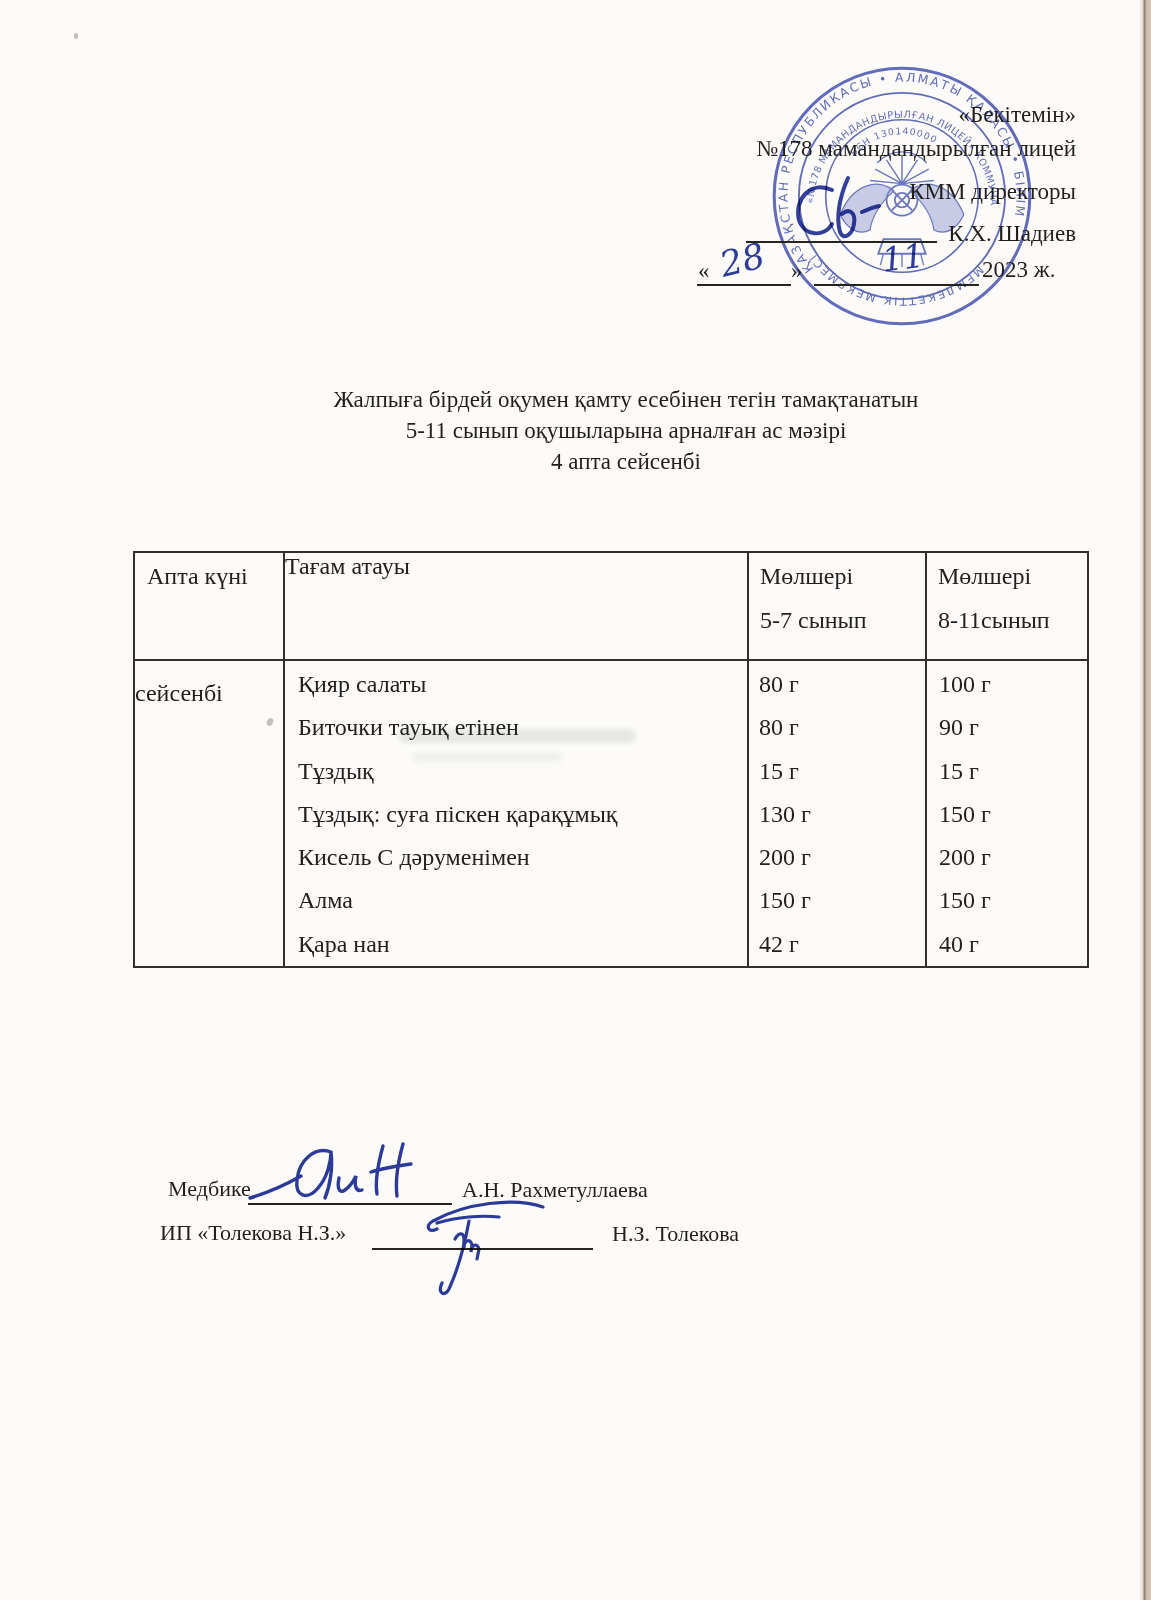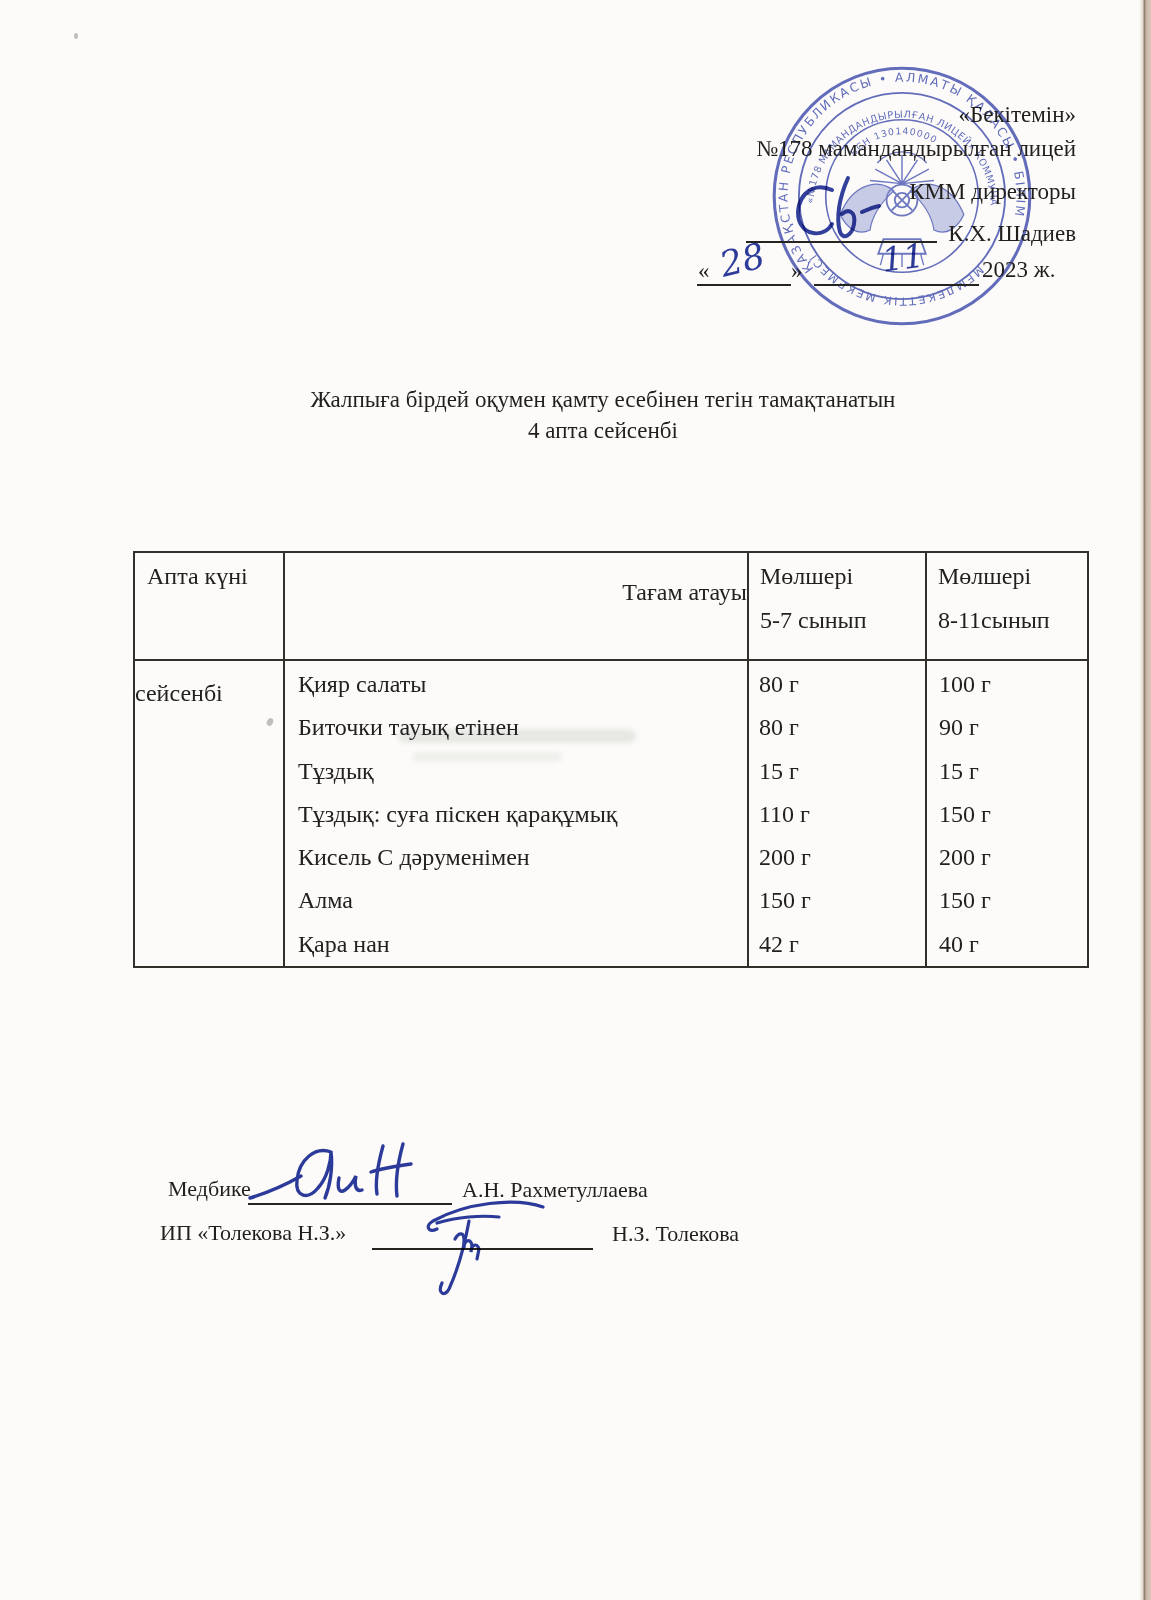--- a/index.html
+++ b/index.html
@@ -37,32 +37,32 @@
           color:#2c3b9d; mix-blend-mode:multiply; }
   .hand-day   { left:720px; top:240px; font-size:35px; transform:rotate(-14deg); }
   .hand-month { left:882px; top:238px; font-size:33px; transform:rotate(-7deg); }
 
   
   .stamp { position:absolute; left:768px; top:62px; width:268px; height:268px;
            mix-blend-mode:multiply; opacity:.88; }
   .pen-svg { position:absolute; mix-blend-mode:multiply; }
 
   
-  .title-block { position:absolute; left:123px; top:384px; width:960px;
+  .title-block { position:absolute; left:146px; top:384px; width:960px;
                  text-align:center; font-size:23px; line-height:31px; }
 
   
   table.menu { position:absolute; left:133px; top:551px; width:954px;
                border-collapse:collapse; table-layout:fixed;
                font-size:24px; color:#232120; }
   table.menu, table.menu td { border:2px solid #33302c; }
   td.c1 { width:150px; } td.c2 { width:464px; } td.c3 { width:178px; } td.c4 { width:162px; }
   tr.hdr td { height:108px; vertical-align:top; }
   .hd-day  { padding:10px 0 0 12px; }
-  .hd-dish { padding-top:26px; text-align:right; }
+  .hd-dish { padding-top:0; text-align:left; }
   .hd-amt  { padding:10px 0 0 11px; }
   .hd-amt .sub { margin-top:17px; }
   tr.bdy td { height:304px; vertical-align:top; }
   .day-cell { padding-top:19px; }
   .lines div { height:43.3px; line-height:43.3px; white-space:nowrap; overflow:visible; }
   .lines { padding-top:2px; }
   .dish-lines div { padding-left:13px; }
   .amt-lines  div { padding-left:10px; }
   .amt-lines2 div { padding-left:12px; }
 
@@ -152,20 +152,21 @@
   <svg class="pen-svg" style="left:786px; top:168px;" width="150" height="90" viewBox="0 0 150 90">
     <g fill="none" stroke="#33419f" stroke-width="4" stroke-linecap="round">
       <path d="M46,22 C24,12 8,32 13,52 C18,68 38,70 46,56"></path>
       <path d="M62,10 C53,30 50,50 54,64 C57,72 66,68 68,56 C70,44 63,40 56,46"></path>
       <path d="M76,44 C82,41 88,39 93,38"></path>
     </g>
   </svg>
 
   <div class="title-block">
     <div>Жалпыға бірдей оқумен қамту есебінен тегін тамақтанатын</div>
+    <div>5-11 сынып оқушыларына арналған ас мәзірі</div>
     <div>4 апта сейсенбі</div>
   </div>
 
   <table class="menu">
     <tbody>
         <tr class="hdr">
       <td class="c1">
             <div class="hd-day">Апта күні</div>
           </td>
       <td class="c2">
@@ -195,21 +196,21 @@
           <div>Кисель С дәруменімен</div>
           <div>Алма</div>
           <div>Қара нан</div>
         </div>
       </td>
       <td class="c3">
         <div class="lines amt-lines">
           <div>80 г</div>
           <div>80 г</div>
           <div>15 г</div>
-          <div>110 г</div>
+          <div>130 г</div>
           <div>200 г</div>
           <div>150 г</div>
           <div>42 г</div>
         </div>
       </td>
       <td class="c4">
         <div class="lines amt-lines2">
           <div>100 г</div>
           <div>90 г</div>
           <div>15 г</div>

